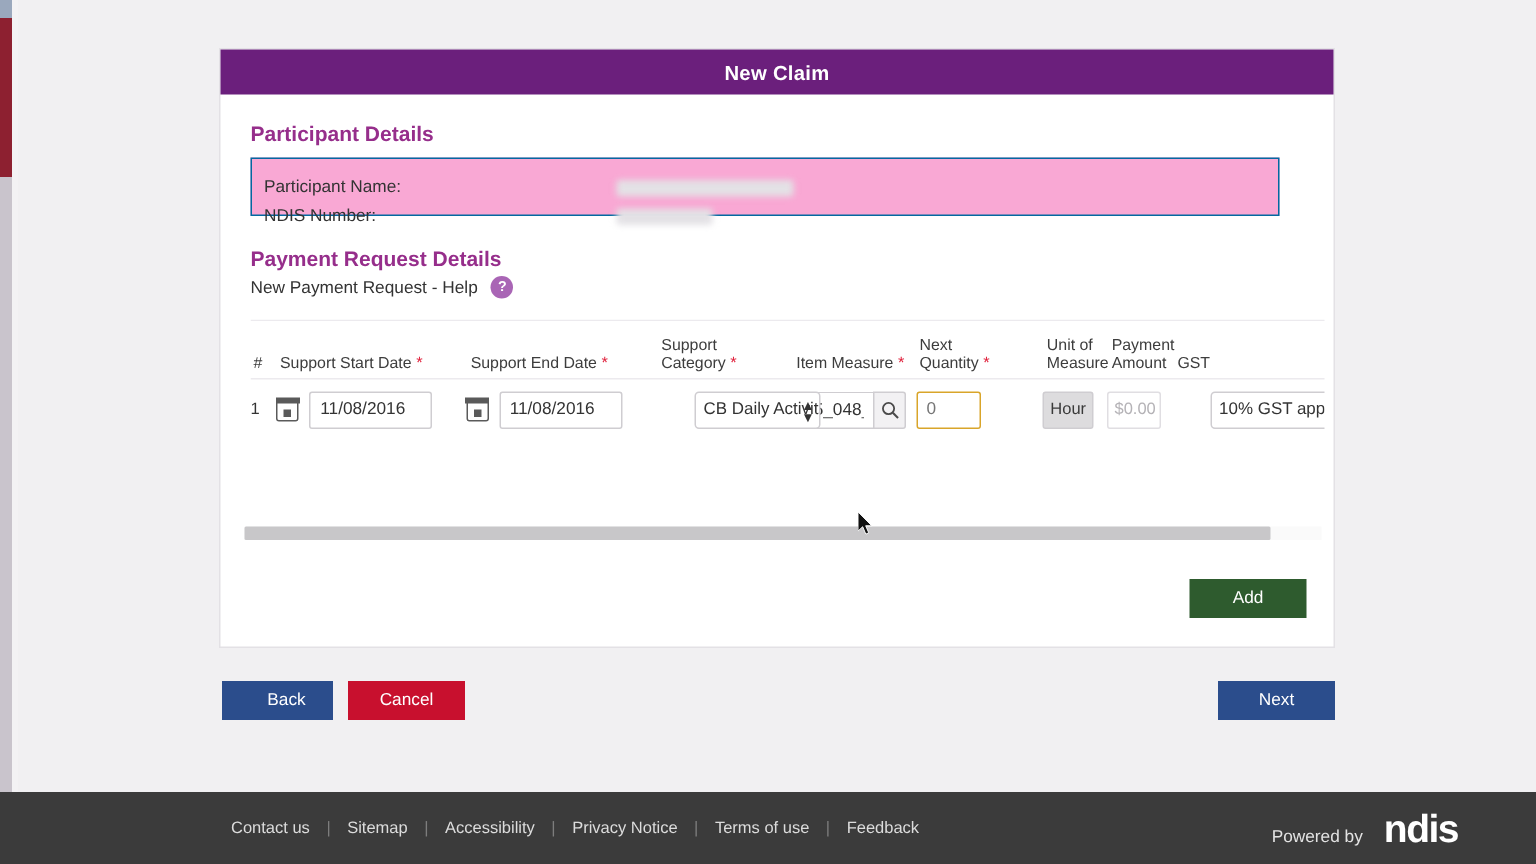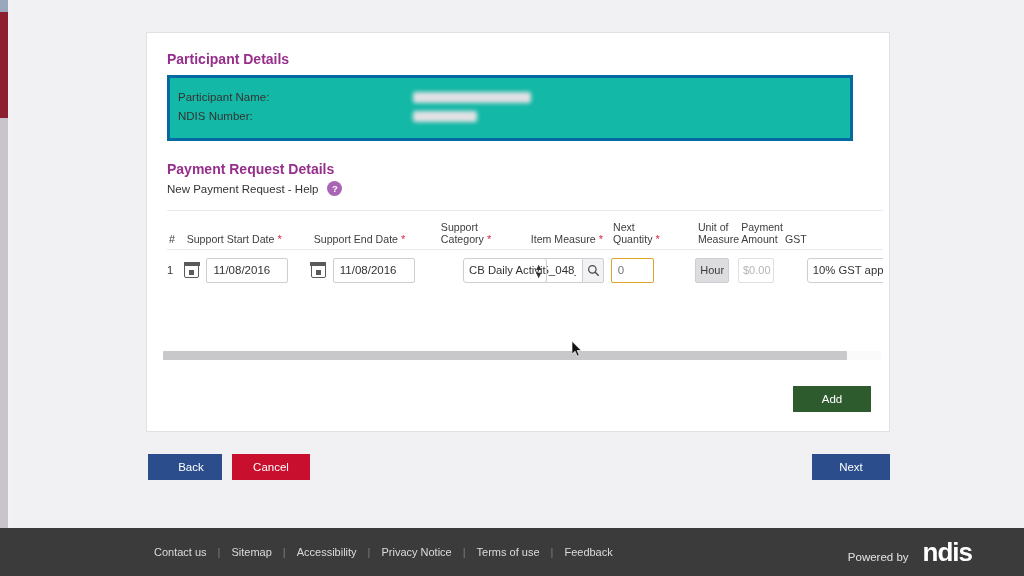--- a/index.html
+++ b/index.html
@@ -23,21 +23,21 @@
   .card { position:absolute; left:146px; top:32px; width:744px; height:400px;
       background:#fff; border:1px solid #e3e1e5; }
   .card-header { height:30px; background:#6b1f7c; display:flex; align-items:center; justify-content:center; }
   .card-header .title { color:#fff; font-size:13.5px; font-weight:bold; letter-spacing:.2px; }
 
   .card-body { padding:18px 36px 0 20px; }
 
   .section-title { color:#962e8b; font-size:14px; font-weight:bold; margin-bottom:8px; }
   .section-title.pay { margin-top:20px; margin-bottom:4px; }
 
-  .participant-box { border:3px solid #0369a1; background:#14b8a6; padding:10px 8px 10px 8px; height:66px; }
+  .participant-box { border:1px solid #0369a1; background:#f9a8d4; padding:10px 8px 10px 8px; height:39px; }
   .prow { display:flex; font-size:11.5px; color:#333; line-height:19px; }
   .prow .lbl { width:235px; }
   .redact { height:11px; border-radius:2px; background:#e3e1e5; filter:blur(2.2px); }
 
   .req-line { font-size:11.5px; color:#333; margin-top:4px; display:flex; align-items:center; }
   .req-line .star { color:#e0213c; margin-left:6px; font-size:12px; line-height:10px; }
   .help-line { font-size:11.5px; color:#333; margin-top:4px; display:flex; align-items:center; gap:9px; }
   .help-badge { width:15px; height:15px; border-radius:50%; background:#a965b5; color:#fff;
       font-size:9.5px; display:flex; align-items:center; justify-content:center; font-weight:bold; }
 
@@ -115,20 +115,23 @@
 <body>
 
 <div id="screen">
 
   <div class="left-edge"></div>
   <div class="left-edge2"></div>
   <div class="ghost-top"></div>
 
   <div class="card">
 
+    <div class="card-header">
+      <span class="title">New Claim</span>
+    </div>
 
     <div class="card-body">
 
       <div class="section-title">Participant Details</div>
 
       <div class="participant-box">
         <div class="prow">
           <span class="lbl">Participant Name:</span>
           <span class="redact" style="width:118px;margin-top:4px;"></span>
         </div>

